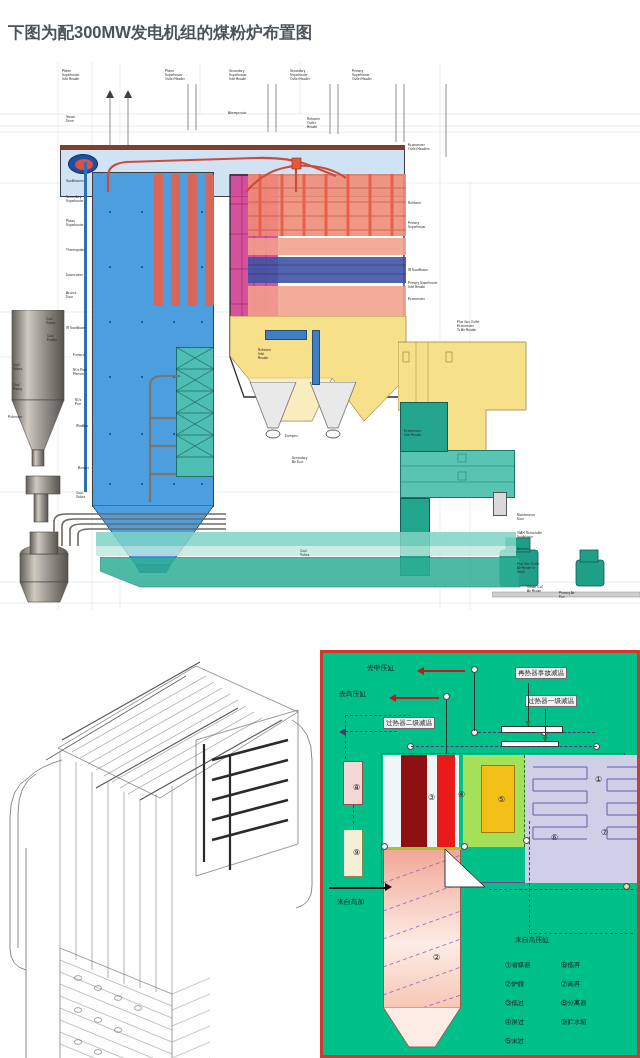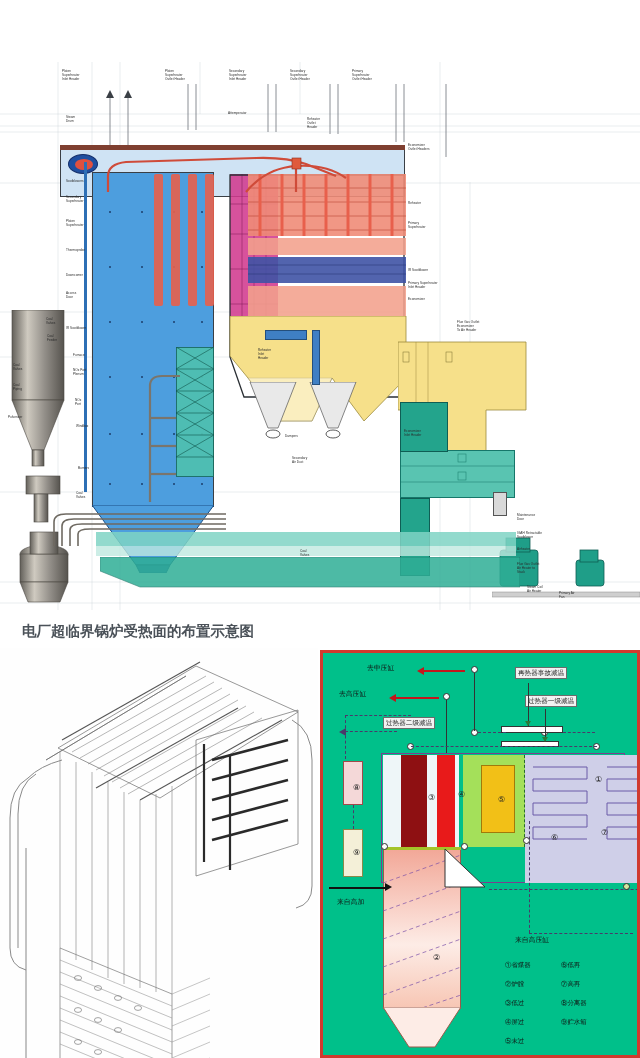--- a/index.html
+++ b/index.html
@@ -134,20 +134,21 @@
     border-top:5px solid #2a7a3a;
   }
   .redline { position:absolute; height:2px; background:#c4161c; }
   .blackline { position:absolute; height:1.5px; background:#111; }
 </style>
 </head>
 <body>
 
 <div id="page">
 
+  <div class="main-title">下图为配300MW发电机组的煤粉炉布置图</div>
 
   <div id="fig-main">
 
     <svg class="glines" viewBox="0 0 640 548" preserveAspectRatio="none">
       <g stroke="#c3ccd4" stroke-width="0.35" fill="none">
         <line x1="58" y1="0" x2="58" y2="548"></line>
         <line x1="0" y1="52" x2="640" y2="52"></line>
         <line x1="0" y1="64" x2="640" y2="64"></line>
         <line x1="0" y1="70" x2="640" y2="70"></line>
         <line x1="0" y1="121" x2="640" y2="121"></line>
@@ -499,21 +500,20 @@
 Header</div>
         <div class="lbl" style="left: 285px; top: 373px;">Dampers</div>
         <div class="lbl" style="left: 292px; top: 395px;">Secondary
 Air Duct</div>
         <div class="lbl" style="left: 300px; top: 488px;">Coal
 Valves</div>
       </div>
 
   </div>
 
-  <div class="caption" id="caption-left">电厂超临界锅炉受热面的布置示意图</div>
 
   <div id="fig-iso">
     <svg viewBox="0 0 318 410" width="318" height="410">
       <g stroke="#6d6d6d" stroke-width="0.7" fill="none">
 
         <polygon points="58,100 196,18 298,64 160,150"></polygon>
         <polygon points="46,112 186,28 186,28 46,112"></polygon>
 
         <g stroke="#7a7a7a" stroke-width="0.55">
           <line x1="72" y1="104" x2="206" y2="28"></line>

